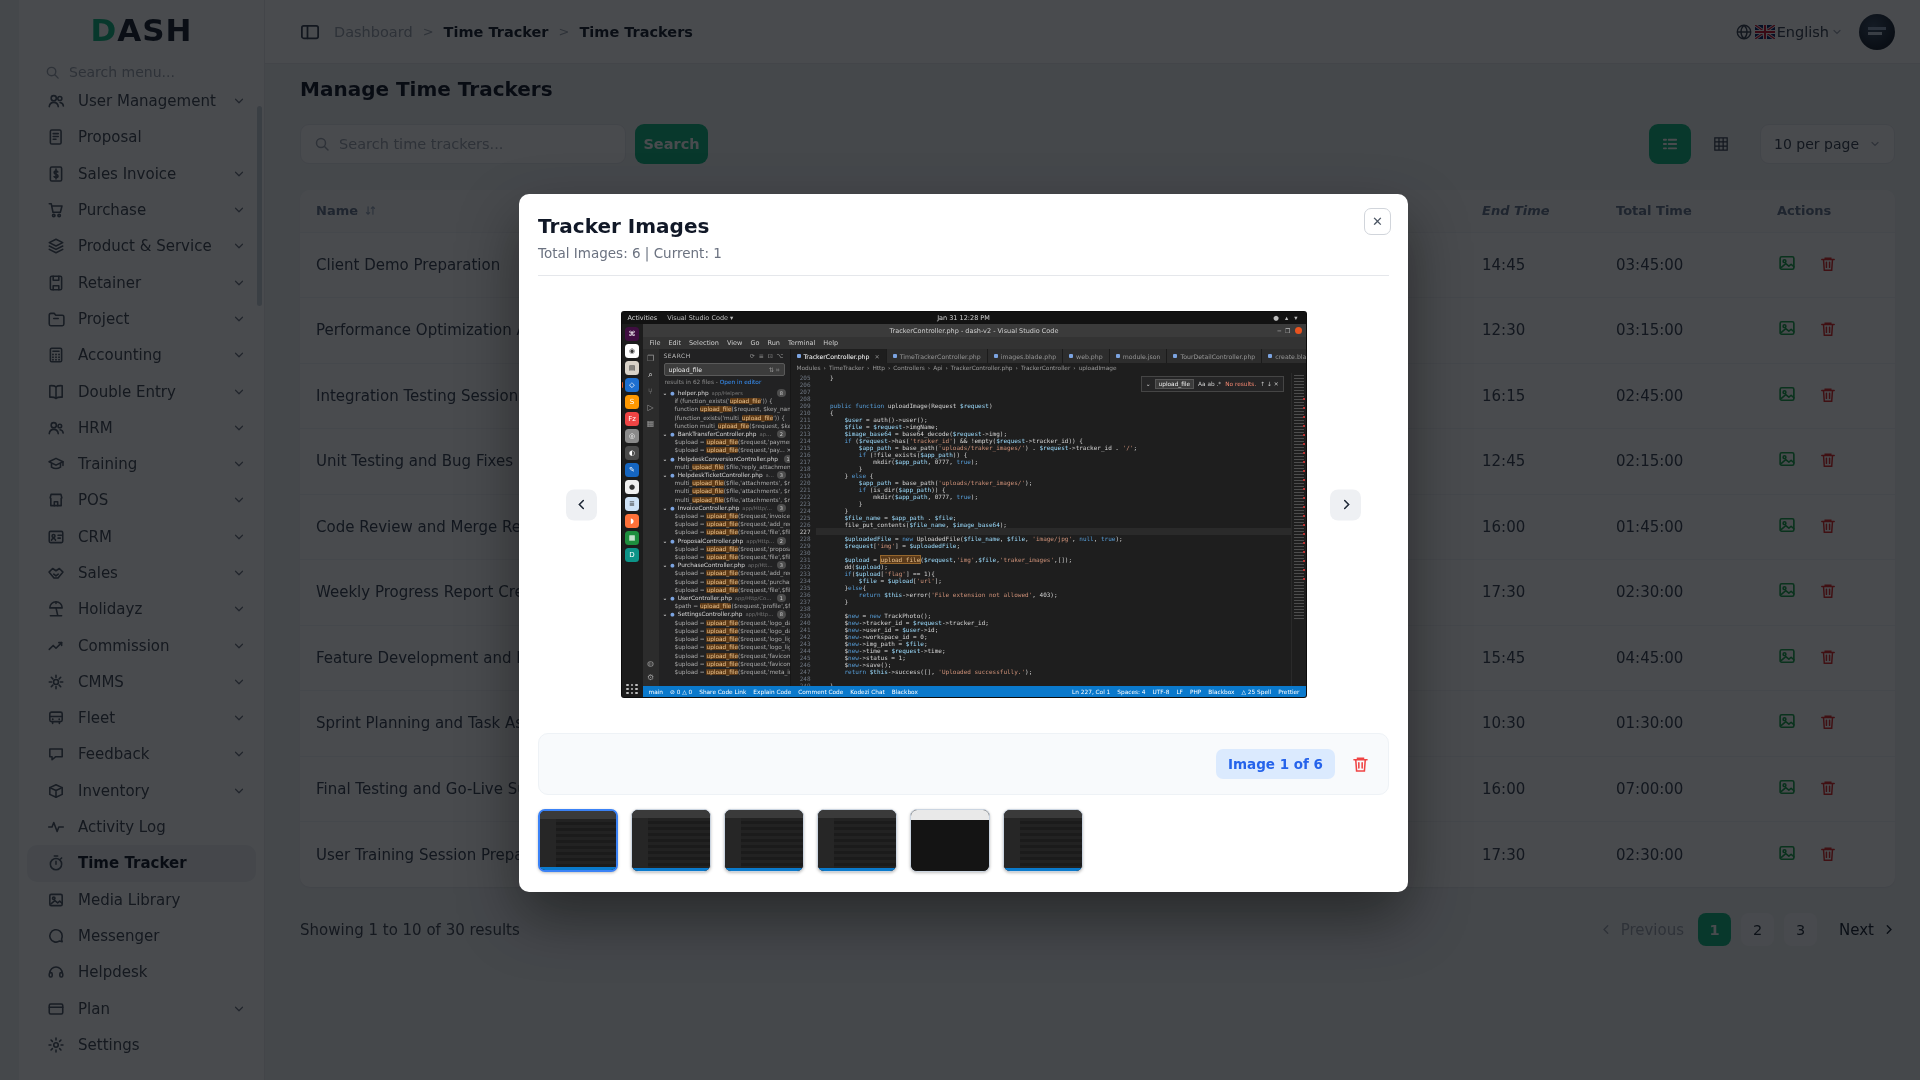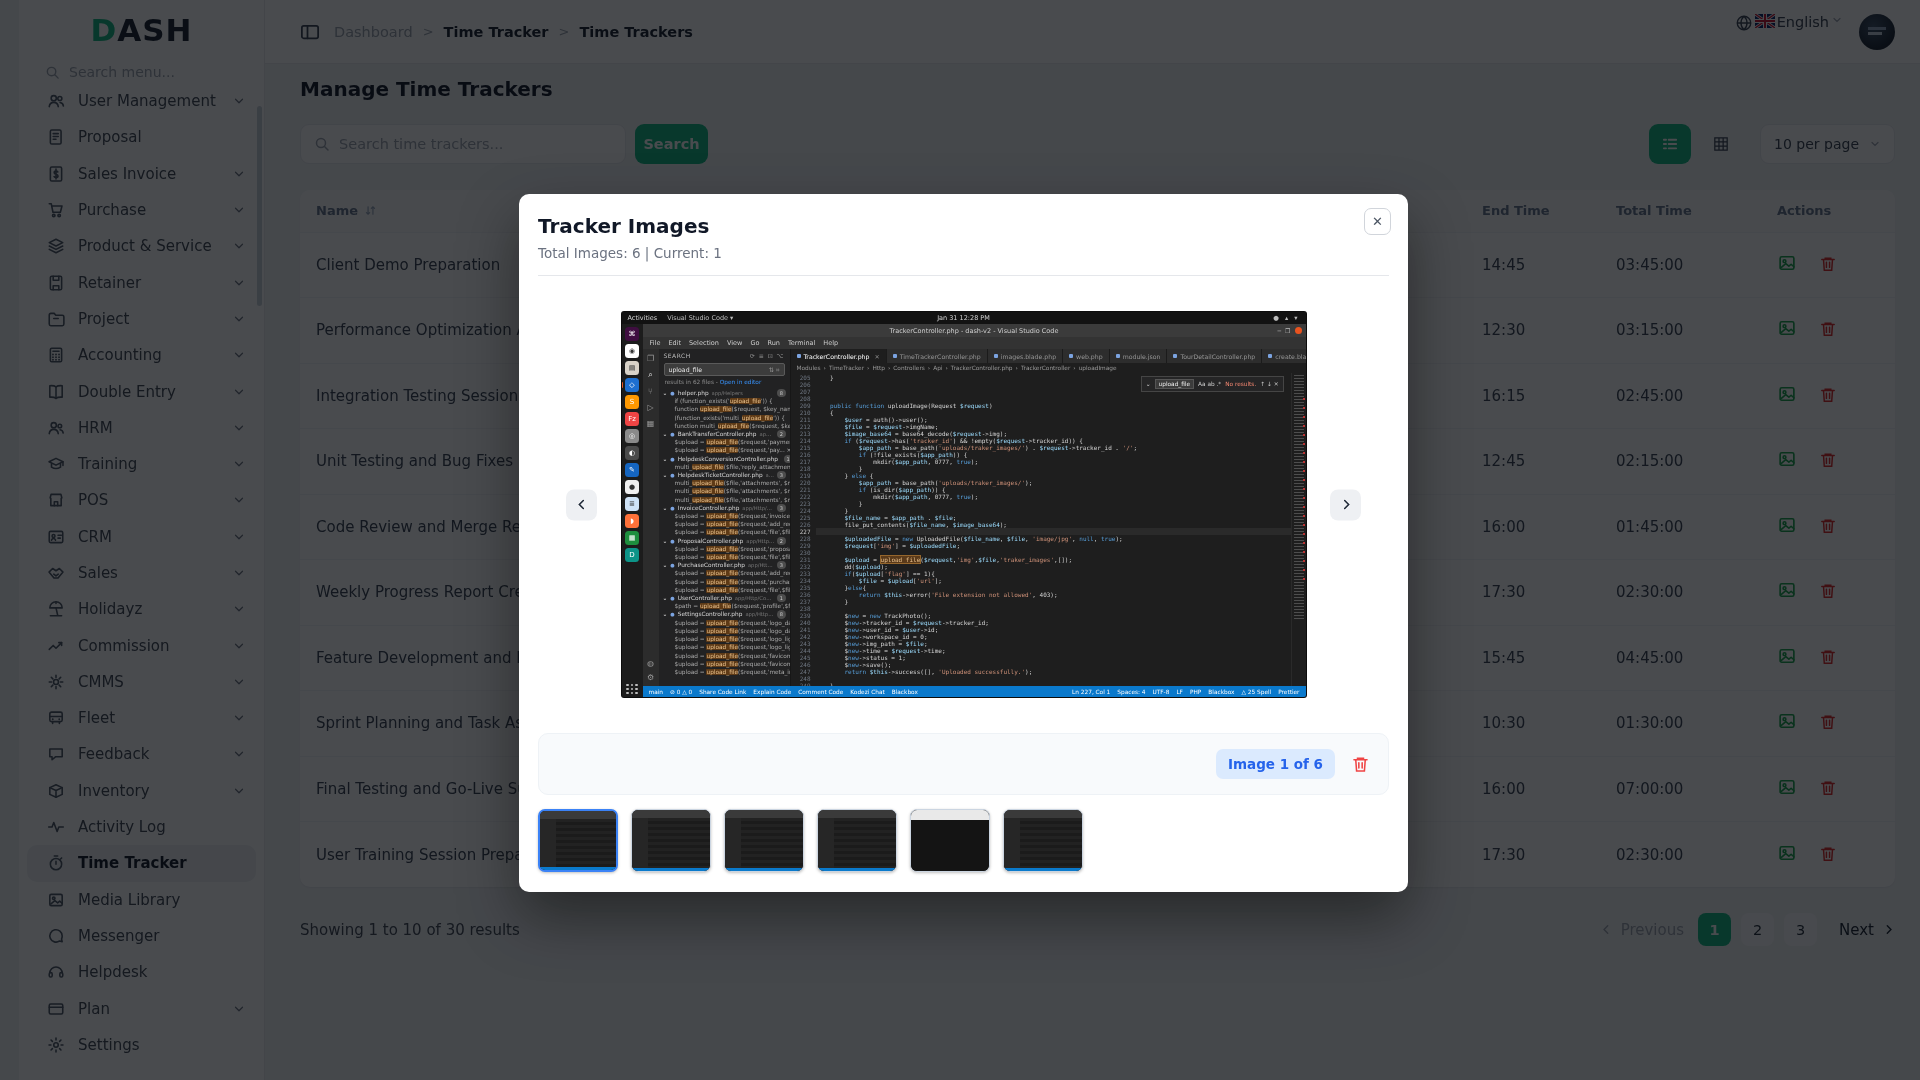--- a/index.html
+++ b/index.html
@@ -25,21 +25,21 @@
   .sb-scrollbar{position:absolute;top:106px;right:2px;width:5px;height:200px;background:#c9d2da;border-radius:3px;}
   
   .main{flex:1;display:flex;flex-direction:column;min-width:0;}
   .topbar{height:64px;background:#fff;border-bottom:1px solid #e8eaed;display:flex;align-items:center;padding:0 44px 0 35px;gap:14px;flex-shrink:0;}
   .tg-icon{color:#374151;cursor:pointer;}
   .breadcrumb{display:flex;align-items:center;gap:10px;font-size:14.5px;}
   .bc{color:#16202e;font-weight:600;cursor:pointer;}
   .bc.muted{color:#9aa2ad;font-weight:400;}
   .bc-sep{color:#9aa2ad;font-size:13px;}
   .spacer{flex:1;}
-  .top-right{display:flex;align-items:flex-start;gap:2px;}
+  .top-right{display:flex;align-items:center;gap:2px;}
   .lang-label{font-size:14.5px;color:#374151;}
   .avatar{width:36px;height:36px;border-radius:50%;background:radial-gradient(circle at 40% 35%,#3c4f66,#16202e 70%);margin-left:14px;overflow:hidden;position:relative;cursor:pointer;}
   .avatar i{position:absolute;left:9px;top:13px;width:18px;height:3px;background:#8fa3bd;display:block;}
   .avatar i+i{top:18px;width:14px;background:#c4cfdd;}
   .content{flex:1;padding:0 44px 0 35px;position:relative;}
   .page-title{font-size:20px;font-weight:700;color:#111827;margin-top:12px;line-height:26px;}
   
   .toolbar{display:flex;align-items:flex-start;margin-top:22px;height:40px;}
   .search-wrap{width:326px;height:40px;background:#fff;border:1px solid #e5e7eb;border-radius:9px;display:flex;align-items:center;gap:9px;padding:0 13px;color:#9ca3af;}
   .search-wrap input{flex:1;border:none;outline:none;font-size:14.5px;color:#374151;font-family:inherit;background:transparent;}
@@ -48,21 +48,21 @@
   .view-toggle{display:flex;align-items:center;gap:9px;margin-right:18px;}
   .vt-btn{width:42px;height:40px;border-radius:9px;display:flex;align-items:center;justify-content:center;cursor:pointer;border:none;background:transparent;color:#374151;}
   .vt-btn.on{background:#10b981;color:#fff;}
   .per-page{height:40px;background:#fff;border:1px solid #e5e7eb;border-radius:9px;display:flex;align-items:center;gap:10px;padding:0 13px;font-size:14px;color:#374151;cursor:pointer;}
   .per-page .pp-chev{color:#9ca3af;}
   
   .table-card{margin-top:26px;background:#fff;border-radius:10px;box-shadow:0 1px 2px rgba(16,24,40,.06);overflow:hidden;}
   table{width:100%;border-collapse:collapse;table-layout:fixed;}
   thead th{height:42px;background:#f9fafb;text-align:left;font-size:13px;font-weight:700;color:#64748b;padding:0;}
   th.c-name{padding-left:16px;}
-  th.c-end{width:134px;}th.c-total{width:161px;}th.c-act{width:118px;}
+  th.c-end{width:134px;font-style:italic;}th.c-total{width:161px;}th.c-act{width:118px;}
   tbody td{height:65.5px;border-top:1px solid #f1f3f6;font-size:15px;color:#374151;padding:0;}
   td.td-name{padding-left:16px;white-space:nowrap;overflow:hidden;}
   td,th{vertical-align:middle;}
   .th-inner{display:inline-flex;align-items:center;gap:6px;}
   .sort-ic{color:#94a3b8;}
   .td-act{white-space:nowrap;}
   .act{display:inline-flex;width:20px;height:20px;margin-right:22px;cursor:pointer;}
   .act.img{color:#16a34a;}
   .act.del{color:#dc2626;}
   

